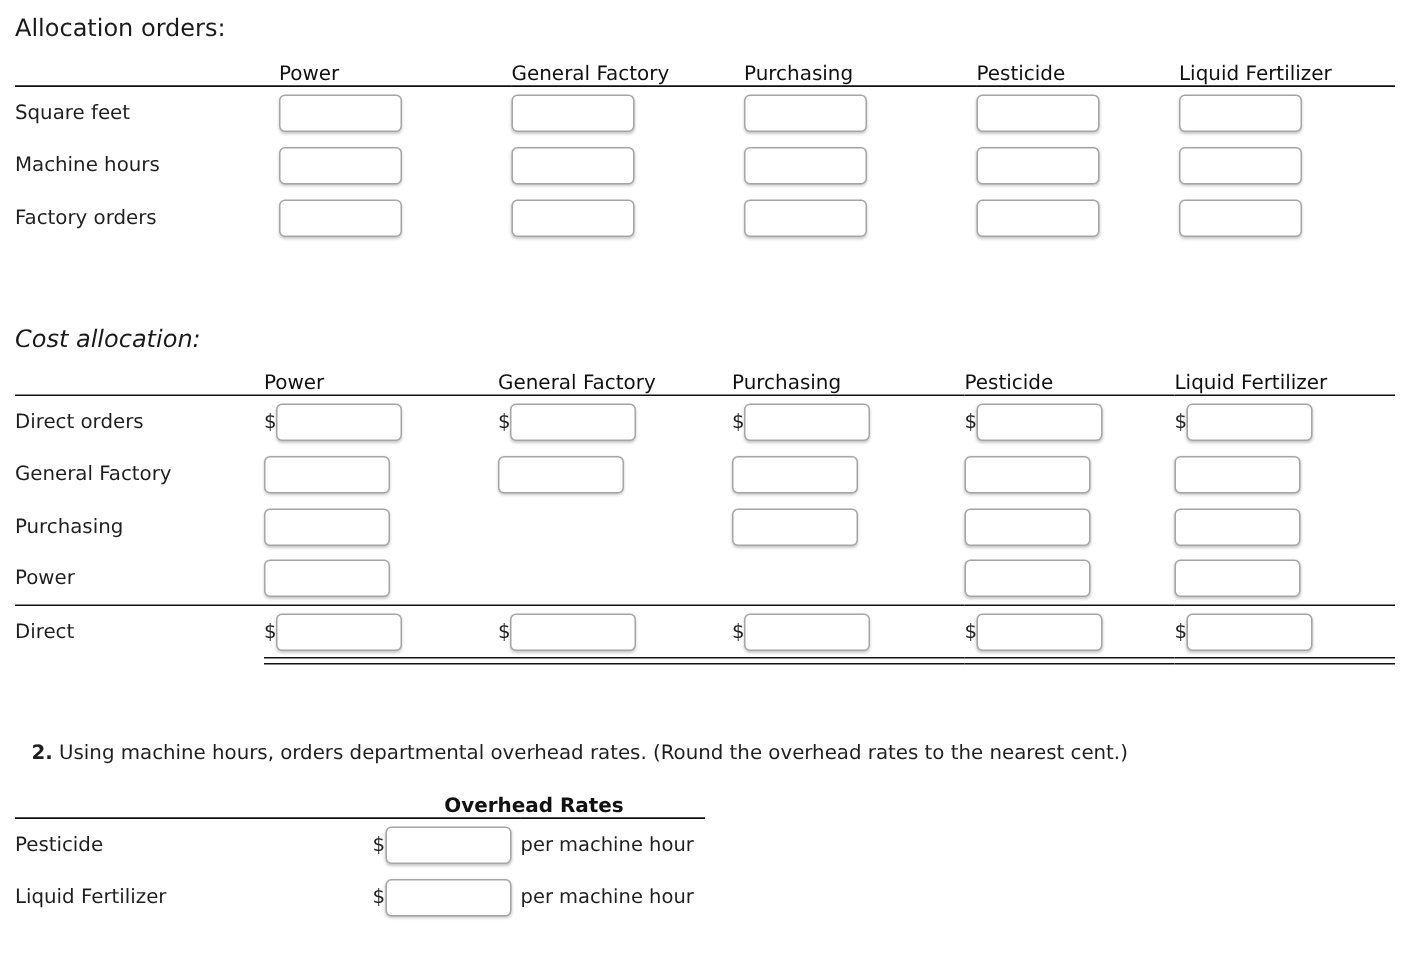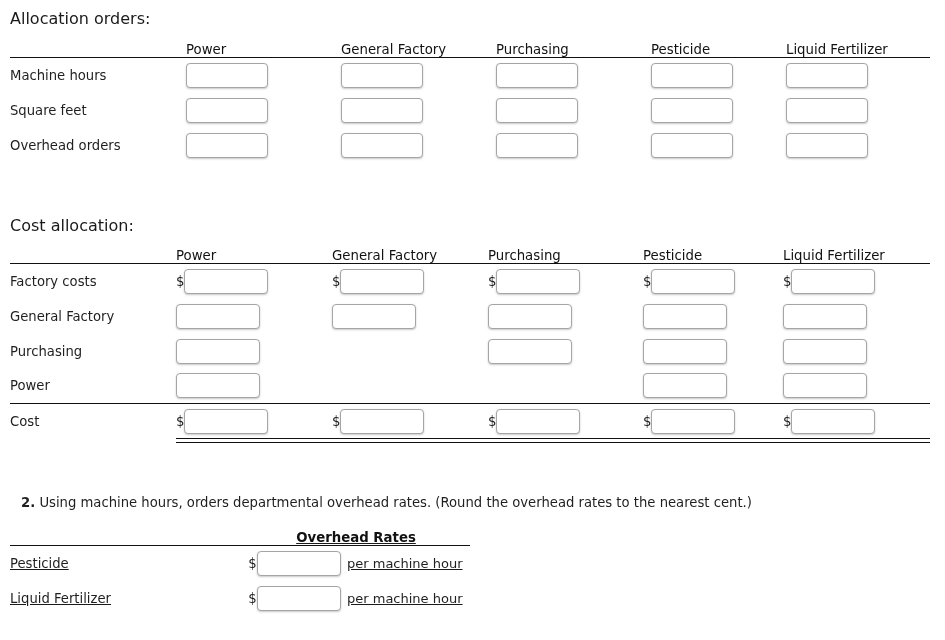--- a/index.html
+++ b/index.html
@@ -91,21 +91,20 @@
     font-size: 13.2px;
     color: #1f1f1f;
     padding-left: 11px;
   }
   .q-num { font-weight: bold; }
 
   table.rates {
     border-collapse: collapse;
     table-layout: fixed;
     font-size: 13.2px;
-    text-decoration: underline;
   }
   table.rates td, table.rates th { padding: 0; vertical-align: middle; }
   .rates-head {
     font-weight: bold;
     text-align: center;
     font-size: 13.3px;
     color: #111111;
     padding-bottom: 7px;
     white-space: nowrap;
   }
@@ -139,47 +138,47 @@
         <th></th>
         <th class="colhead">Power</th>
         <th class="colhead">General Factory</th>
         <th class="colhead">Purchasing</th>
         <th class="colhead">Pesticide</th>
         <th class="colhead">Liquid Fertilizer</th>
       </tr>
     </thead>
     <tbody id="alloc-body">
         <tr>
+          <td class="rowlabel" style="height: 35px;">Square feet</td>
+          <td class="cell"><input type="text" class="box" value="" style=""></td>
+          <td class="cell"><input type="text" class="box" value="" style=""></td>
+          <td class="cell"><input type="text" class="box" value="" style=""></td>
+          <td class="cell"><input type="text" class="box" value="" style=""></td>
+          <td class="cell"><input type="text" class="box" value="" style=""></td>
+        </tr>
+        <tr>
           <td class="rowlabel" style="height: 35px;">Machine hours</td>
           <td class="cell"><input type="text" class="box" value="" style=""></td>
           <td class="cell"><input type="text" class="box" value="" style=""></td>
           <td class="cell"><input type="text" class="box" value="" style=""></td>
           <td class="cell"><input type="text" class="box" value="" style=""></td>
           <td class="cell"><input type="text" class="box" value="" style=""></td>
         </tr>
         <tr>
-          <td class="rowlabel" style="height: 35px;">Square feet</td>
-          <td class="cell"><input type="text" class="box" value="" style=""></td>
-          <td class="cell"><input type="text" class="box" value="" style=""></td>
-          <td class="cell"><input type="text" class="box" value="" style=""></td>
-          <td class="cell"><input type="text" class="box" value="" style=""></td>
-          <td class="cell"><input type="text" class="box" value="" style=""></td>
-        </tr>
-        <tr>
-          <td class="rowlabel" style="height: 35px;">Overhead orders</td>
+          <td class="rowlabel" style="height: 35px;">Factory orders</td>
           <td class="cell"><input type="text" class="box" value="" style=""></td>
           <td class="cell"><input type="text" class="box" value="" style=""></td>
           <td class="cell"><input type="text" class="box" value="" style=""></td>
           <td class="cell"><input type="text" class="box" value="" style=""></td>
           <td class="cell"><input type="text" class="box" value="" style=""></td>
         </tr>
       </tbody>
   </table>
 
-  <div style="position:absolute; left:10px; top:216px;">Cost allocation:</div>
+  <div style="position:absolute; left:10px; top:216px;font-style:italic;">Cost allocation:</div>
 
   <table class="grid" id="cost-table" style="position:absolute; left:10px; top:248px; width:920px;">
     <colgroup>
       <col style="width:166px">
       <col style="width:156px">
         <col style="width:156px">
         <col style="width:155px">
       <col style="width:140px">
         <col style="width:147px">
     </colgroup>
@@ -188,21 +187,21 @@
         <th></th>
         <th class="colhead">Power</th>
         <th class="colhead">General Factory</th>
         <th class="colhead">Purchasing</th>
         <th class="colhead">Pesticide</th>
         <th class="colhead">Liquid Fertilizer</th>
       </tr>
     </thead>
     <tbody id="cost-body">
         <tr>
-          <td class="rowlabel" style="height: 35px;">Factory costs</td>
+          <td class="rowlabel" style="height: 35px;">Direct orders</td>
           <td class="moneycell"><span class="dollar">$</span><input type="text" class="box wide" value="" style=""></td>
           <td class="moneycell"><span class="dollar">$</span><input type="text" class="box wide" value="" style=""></td>
           <td class="moneycell"><span class="dollar">$</span><input type="text" class="box wide" value="" style=""></td>
           <td class="moneycell"><span class="dollar">$</span><input type="text" class="box wide" value="" style=""></td>
           <td class="moneycell"><span class="dollar">$</span><input type="text" class="box wide" value="" style=""></td>
         </tr>
         <tr>
           <td class="rowlabel" style="height: 35px;">General Factory</td>
           <td class="moneycell"><input type="text" class="box wide" value="" style=""></td>
           <td class="moneycell"><input type="text" class="box wide" value="" style=""></td>
@@ -220,21 +219,21 @@
         </tr>
         <tr>
           <td class="rowlabel" style="height: 35px;">Power</td>
           <td class="moneycell"><input type="text" class="box wide" value="" style=""></td>
           <td class="moneycell"></td>
           <td class="moneycell"></td>
           <td class="moneycell"><input type="text" class="box wide" value="" style=""></td>
           <td class="moneycell"><input type="text" class="box wide" value="" style=""></td>
         </tr>
         <tr class="rule-above">
-          <td class="rowlabel" style="height: 35px;">Cost</td>
+          <td class="rowlabel" style="height: 35px;">Direct</td>
           <td class="moneycell"><span class="dollar">$</span><input type="text" class="box wide" value="" style=""></td>
           <td class="moneycell"><span class="dollar">$</span><input type="text" class="box wide" value="" style=""></td>
           <td class="moneycell"><span class="dollar">$</span><input type="text" class="box wide" value="" style=""></td>
           <td class="moneycell"><span class="dollar">$</span><input type="text" class="box wide" value="" style=""></td>
           <td class="moneycell"><span class="dollar">$</span><input type="text" class="box wide" value="" style=""></td>
         </tr>
         <tr class="rule-double">
           <td style="border-top: none; border-bottom: none;"></td>
           <td></td>
           <td></td>

